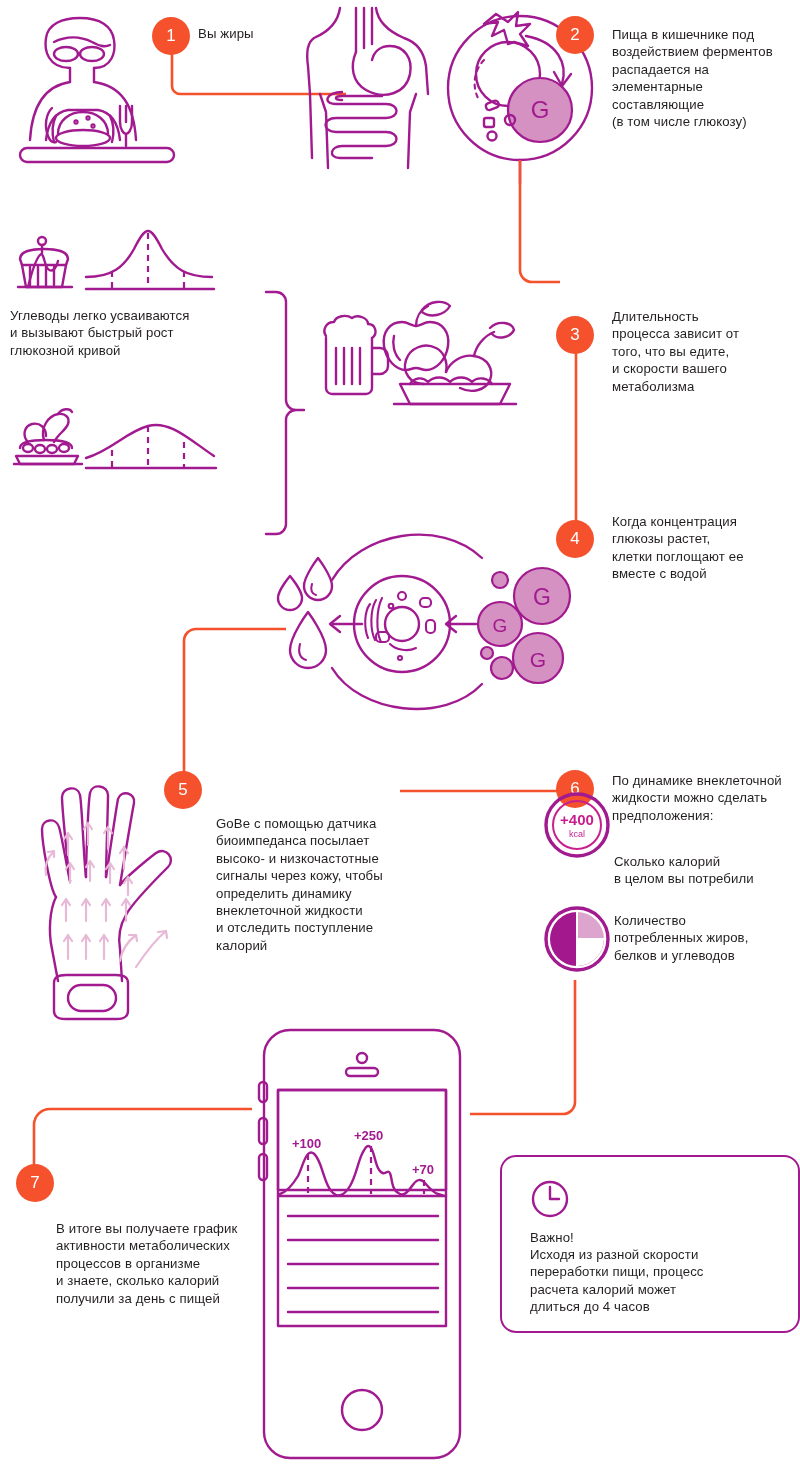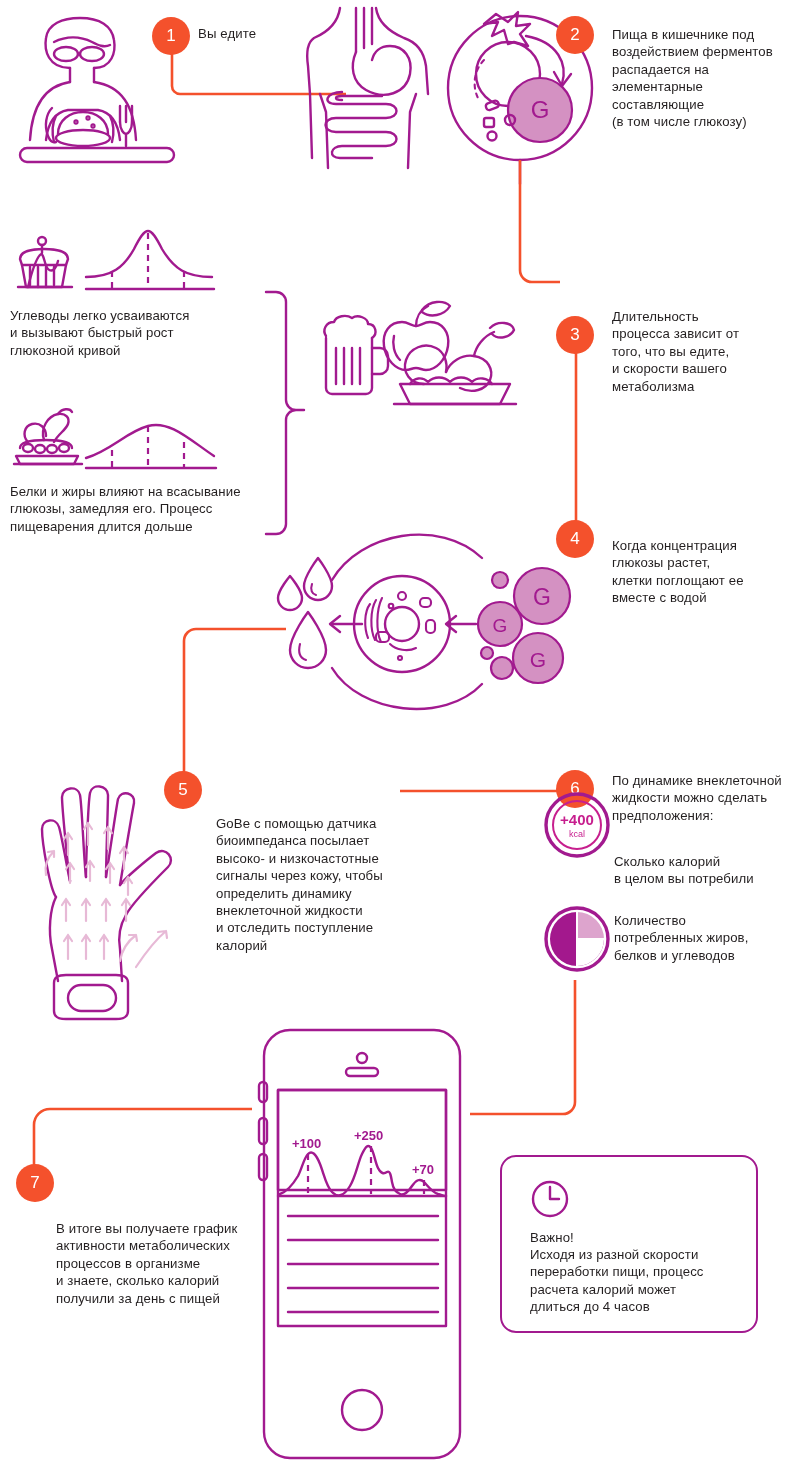--- a/index.html
+++ b/index.html
@@ -56,21 +56,21 @@
 
   <div class="abs" style="left:150px;top:38px;width:200px;height:70px;">
     <svg width="200" height="70" viewBox="0 0 200 70">
       <path class="or" d="M22 4 V48 a8 8 0 0 0 8 8 H196"></path>
     </svg>
   </div>
 
   <div class="abs num big" style="left:152px;top:17px;">
     <span>1</span>
   </div>
-  <div class="abs txt" style="left:198px;top:25px;width:140px;">Вы едите</div>
+  <div class="abs txt" style="left:198px;top:25px;width:140px;">Вы жиры</div>
 
   <div class="abs" style="left:312px;top:8px;width:290px;height:175px;">
     <svg width="290" height="175" viewBox="0 0 290 175">
 
       <path class="mg" d="M28 0 C26 14 16 24 2 30 C-4 34 -6 44 -4 58 L-2 86 L0 150"></path>
       <path class="mg" d="M64 0 C66 14 78 24 92 30 C104 34 112 44 114 58 L116 86"></path>
       <path class="mg" d="M8 86 L14 104 L16 160"></path>
       <path class="mg" d="M104 86 L98 104 L96 160"></path>
 
       <path class="mg" d="M44 0 v44 M52 0 v40 M60 0 v36"></path>
@@ -145,23 +145,20 @@
       <ellipse class="mg" cx="44" cy="49" rx="5" ry="4"></ellipse>
         <ellipse class="mg" cx="56" cy="48" rx="5" ry="4"></ellipse>
       <path class="mg" d="M8 56 h62 l-4 8 H12 Z"></path>
       <path class="mg" d="M6 64 h68"></path>
 
       <path class="mg" d="M78 58 C104 50 118 32 140 26 C162 20 182 40 206 56"></path>
       <path class="mg" d="M78 68 H208"></path>
       <path class="dash" d="M104 50 V68 M140 26 V68 M176 42 V68"></path>
     </svg>
   </div>
-  <div class="abs txt" style="left:10px;top:483px;width:270px;">Белки и жиры влияют на всасывание
-глюкозы, замедляя его. Процесс
-пищеварения длится дольше</div>
 
   <div class="abs" style="left:264px;top:288px;width:42px;height:250px;">
     <svg width="42" height="250" viewBox="0 0 42 250">
       <path class="mg" d="M2 4 H12 a10 10 0 0 1 10 10 V112 a10 10 0 0 0 10 10 H40
                            H32 a10 10 0 0 0 -10 10 V236 a10 10 0 0 1 -10 10 H2"></path>
     </svg>
   </div>
 
   <div class="abs" style="left:318px;top:292px;width:220px;height:140px;">
     <svg width="220" height="140" viewBox="0 0 220 140">
@@ -198,21 +195,21 @@
 
   <div class="abs" style="left:573px;top:352px;width:6px;height:172px;">
     <svg width="6" height="172" viewBox="0 0 6 172">
         <path class="or" d="M3 0 V172"></path>
       </svg>
   </div>
 
   <div class="abs num big" style="left:556px;top:520px;">
     <span>4</span>
   </div>
-  <div class="abs txt" style="left:612px;top:513px;width:180px;margin-top:24px;">Когда концентрация
+  <div class="abs txt" style="left:612px;top:513px;width:180px;">Когда концентрация
 глюкозы растет,
 клетки поглощают ее
 вместе с водой</div>
 
   <div class="abs" style="left:250px;top:518px;width:350px;height:210px;">
     <svg width="350" height="210" viewBox="0 0 350 210">
 
       <path class="mg" d="M82 62 C110 14 190 0 232 40"></path>
       <path class="mg" d="M82 150 C110 196 194 206 232 166"></path>
 
@@ -386,21 +383,21 @@
 
   <div class="abs num big" style="left:16px;top:1164px;">
     <span>7</span>
   </div>
   <div class="abs txt" style="left:16px;top:1220px;width:230px;margin-left:40px;">В итоге вы получаете график
 активности метаболических
 процессов в организме
 и знаете, сколько калорий
 получили за день с пищей</div>
 
-  <div class="abs card" style="left:500px;top:1155px;width:258px;height:178px;">
+  <div class="abs card" style="left:500px;top:1155px;width:300px;height:178px;">
     <div class="abs" style="left:28px;top:22px;width:40px;height:40px;">
       <svg width="40" height="40" viewBox="0 0 40 40">
         <circle cx="20" cy="20" r="17" fill="none" stroke="#a21a8f" stroke-width="2.4"></circle>
         <path class="mg" d="M20 8 V20 H29"></path>
       </svg>
     </div>
     <div class="abs txt" style="left:28px;top:72px;width:215px;">Важно!</div>
     <div class="abs txt" style="left:28px;top:89px;width:218px;">Исходя из разной скорости
 переработки пищи, процесс
 расчета калорий может

